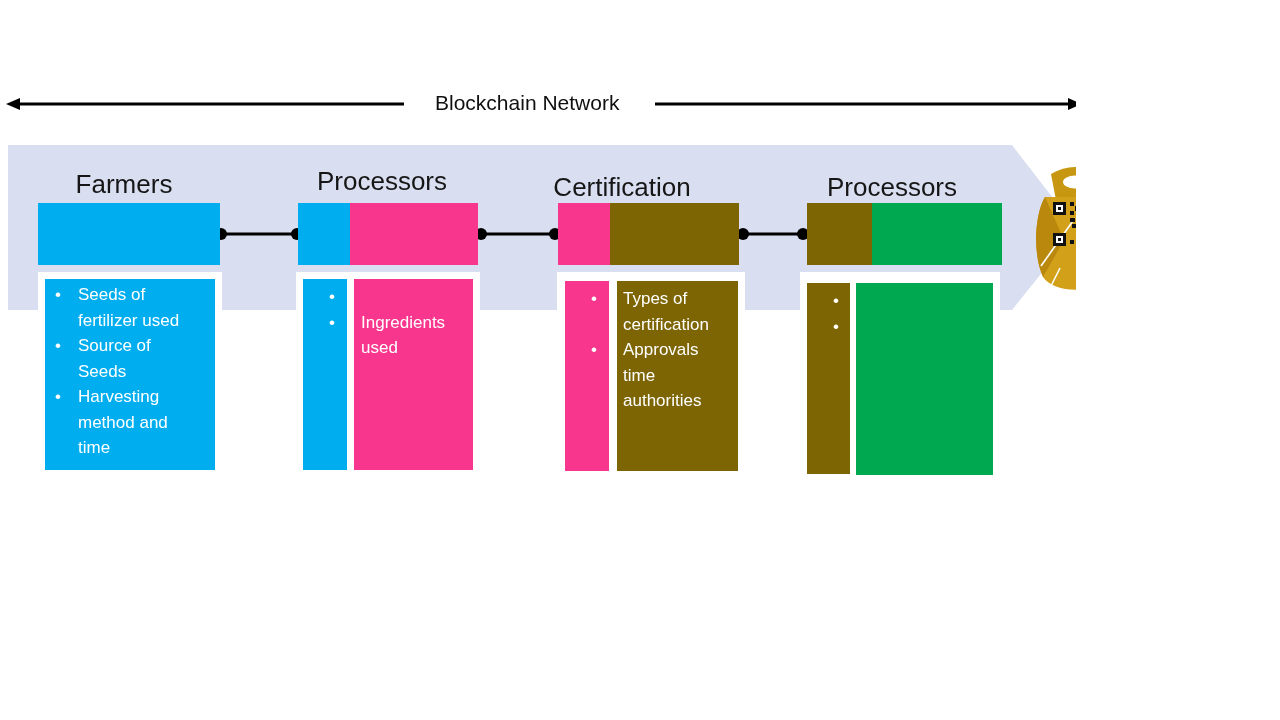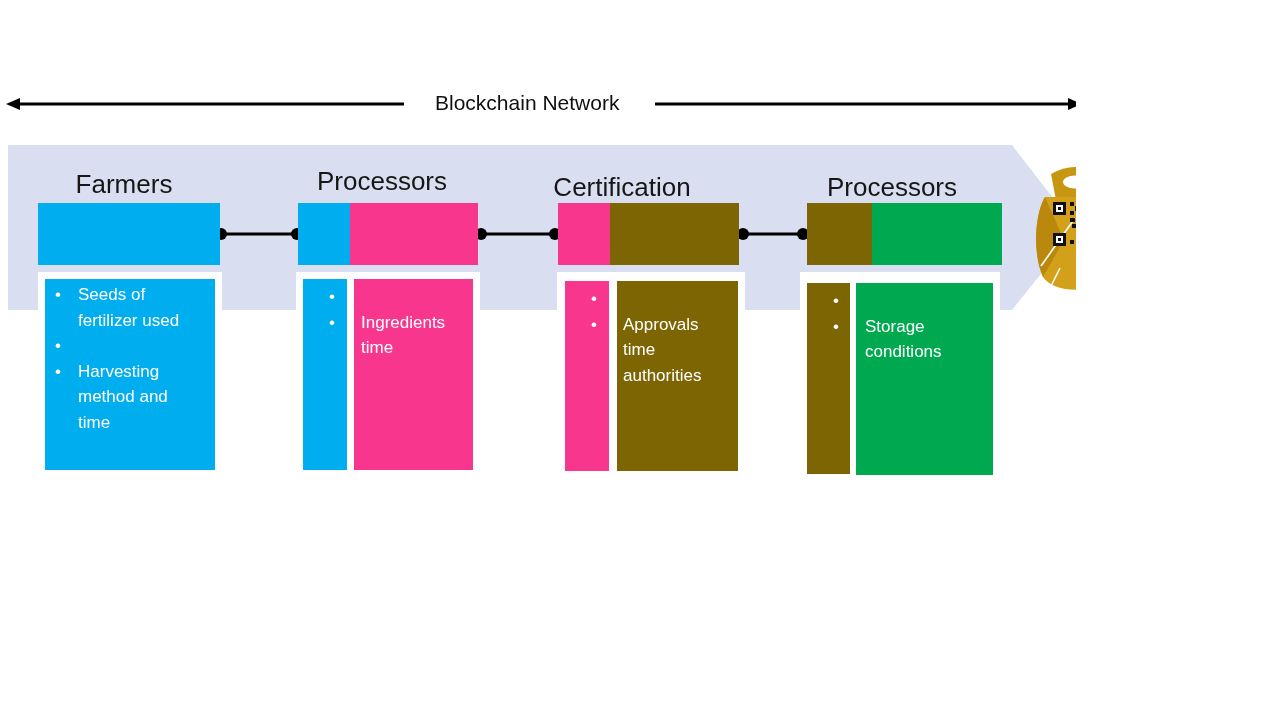--- a/index.html
+++ b/index.html
@@ -139,63 +139,64 @@
 
   <div class="ov frame" style="left:38px;width:184px;height:205px;">
     <div class="fill cyan" style="left:7px;top:7px;width:170px;height:191px;"></div>
     <ul class="blist solo" style="left:7px;top:10px;width:145px;">
       <li>
         <span class="dot">•</span>
         <span class="t">Seeds of fertilizer used</span>
       </li>
       <li>
         <span class="dot">•</span>
+        <span class="t">Source of Seeds</span>
       </li>
       <li>
         <span class="dot">•</span>
         <span class="t">Harvesting method and time</span>
       </li>
     </ul>
   </div>
 
   <div class="ov frame" style="left:296px;width:184px;height:205px;">
     <div class="fill cyan" style="left:7px;top:7px;width:44px;height:191px;"></div>
     <div class="fill magenta" style="left:58px;top:7px;width:119px;height:191px;"></div>
     <ul class="blist split" style="left:7px;top:12px;width:166px;">
       <li>
         <span class="dot">•</span>
       </li>
       <li>
         <span class="dot">•</span>
-        <span class="t p-t">Ingredients time</span>
+        <span class="t p-t">Ingredients used</span>
       </li>
     </ul>
   </div>
 
   <div class="ov frame" style="left:557px;width:188px;height:206px;">
     <div class="fill magenta" style="left:8px;top:9px;width:44px;height:190px;"></div>
     <div class="fill olive" style="left:60px;top:9px;width:121px;height:190px;"></div>
     <ul class="blist split" style="left:8px;top:14px;width:169px;">
       <li>
         <span class="dot">•</span>
+        <span class="t c-t">Types of certification</span>
       </li>
       <li>
         <span class="dot">•</span>
         <span class="t c-t">Approvals time authorities</span>
       </li>
     </ul>
   </div>
 
   <div class="ov frame" style="left:800px;width:200px;height:207px;">
     <div class="fill olive" style="left:7px;top:11px;width:43px;height:191px;"></div>
     <div class="fill green" style="left:56px;top:11px;width:137px;height:192px;"></div>
     <ul class="blist split" style="left:7px;top:16px;width:182px;">
       <li>
         <span class="dot">•</span>
       </li>
       <li>
         <span class="dot">•</span>
-        <span class="t l-t">Storage conditions</span>
       </li>
     </ul>
   </div>
 
 </div>
 
 </body></html>

